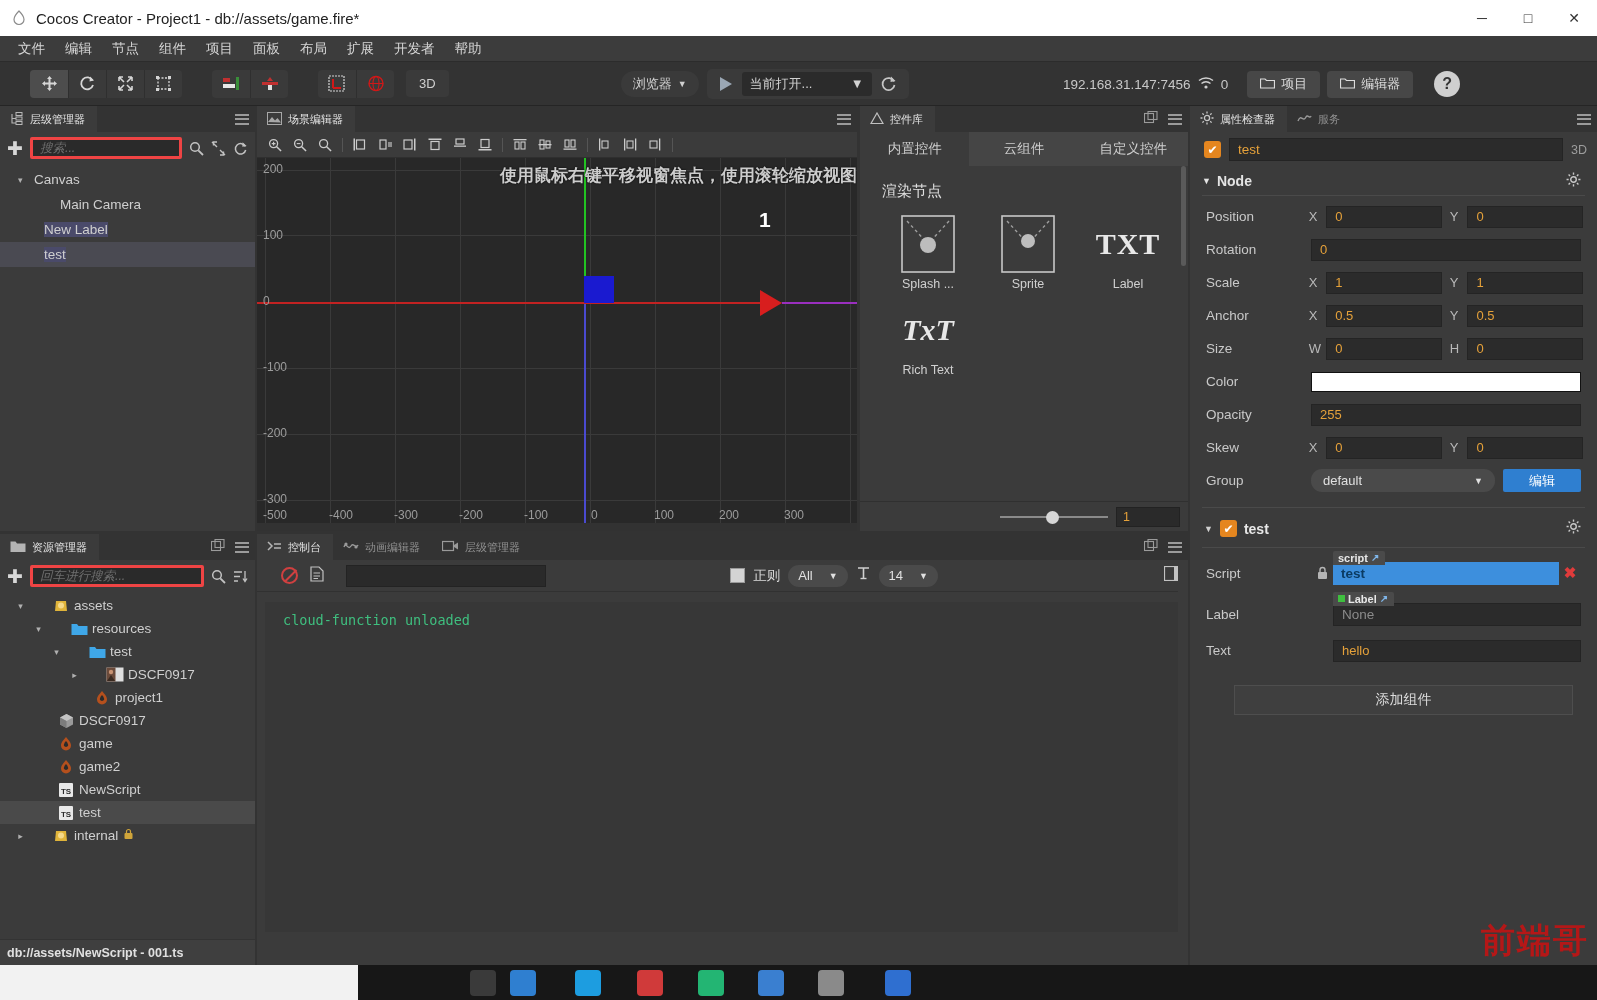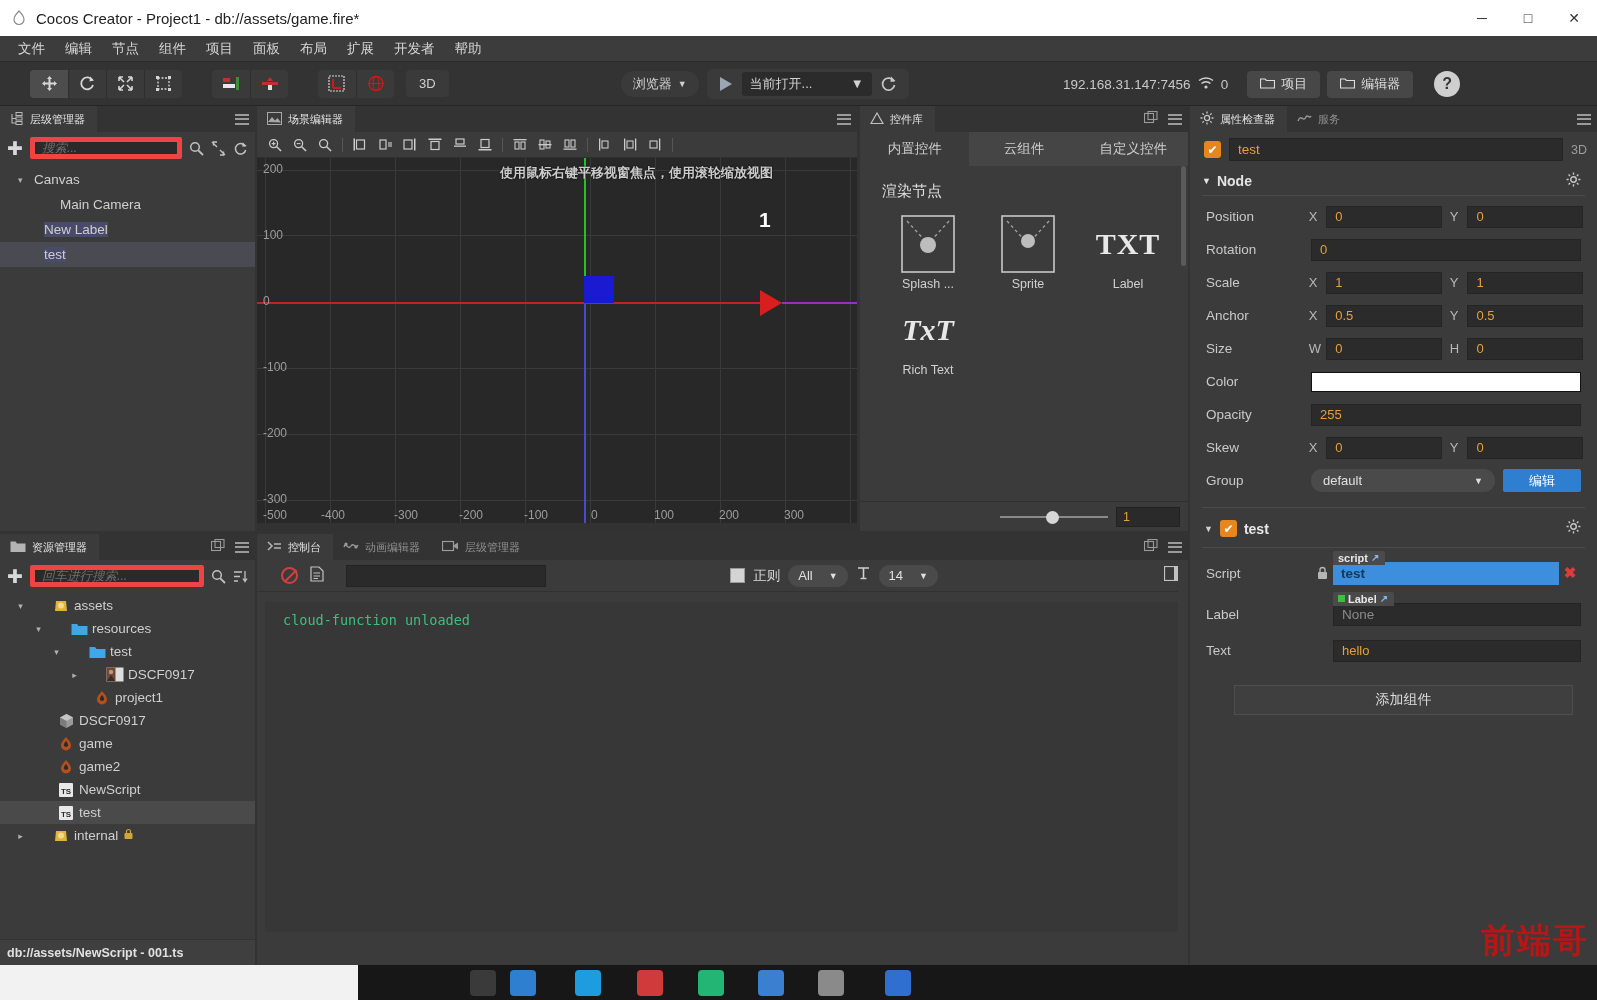--- a/index.html
+++ b/index.html
@@ -108,21 +108,21 @@
   }
 
   .hamburger { display: inline-flex; flex-direction: column; gap: 2.5px; }
   .hamburger i { display: block; width: 14px; height: 2px; background: #9b9b9b; }
 
   
   #hierarchy { left: 0; top: 0; width: 255px; height: 425px; }
   .h-toolbar { height: 32px; display: flex; align-items: center; padding: 0 7px; gap: 7px; }
   .plus-btn { color: #d8d8d8; font-size: 19px; line-height: 1; }
   .search-field {
-    flex: 1; height: 22px; background: #2a2a2a; border: 5px solid #ef4444; border-radius: 2px;
+    flex: 1; height: 22px; background: #2a2a2a; border: 3px solid #ef4444; border-radius: 2px;
     display: flex; align-items: center; padding: 0 7px; color: #6e6e6e; font-size: 12.5px;
     font-style: italic;
   }
   .ic { color: #c2c2c2; font-size: 13px; display: flex; align-items: center; }
   .tree { padding-top: 3px; font-size: 13.5px; color: #cfcfcf; }
   .trow { height: 25px; display: flex; align-items: center; padding-left: 8px; white-space: nowrap; }
   .trow.selected { background: #4a4a52; }
   .trow .arrow { width: 14px; color: #b0b0b0; font-size: 9px; display: inline-block; }
   .trow .label { margin-left: 2px; }
   .trow .label.hl { background: #4a4a6a; }
@@ -140,21 +140,21 @@
     display: flex; flex-direction: column; align-items: center; justify-content: center; line-height: 11px; margin-top: 26px;
   }
   .scene-view { position: relative; height: 373px; background: #282828; overflow: hidden; }
   .grid-line { position: absolute; background: #3a3a3a; }
   .ruler-lbl { position: absolute; color: #9c9c9c; font-size: 12px; }
   .axis-y { position: absolute; width: 2px; background: #22c322; }
   .axis-x { position: absolute; height: 2px; background: #c22222; }
   .axis-x2 { position: absolute; height: 2px; background: #9a2fbf; }
   .axis-blue { position: absolute; width: 2px; background: #4a4ad0; }
   .hint {
-    position: absolute; color: #cccccc; font-size: 13px; font-weight: bold; white-space: nowrap;
+    position: absolute; color: #cccccc; font-size: 17px; font-weight: bold; white-space: nowrap;
     text-shadow: 0 0 2px #000;
   }
   .num1 { position: absolute; color: #ffffff; font-size: 21px; font-weight: bold; }
   .bluebox { position: absolute; background: #1a1ad0; }
   .gizmo-arrow {
     position: absolute; width: 0; height: 0; border-left: 22px solid #d81e1e;
     border-top: 13px solid transparent; border-bottom: 13px solid transparent;
   }
   .scene-scroll-h { position: absolute; left: 0; bottom: 0; height: 8px; width: 100%; background: #323232; }
 
@@ -662,21 +662,21 @@
         <div class="num1" style="left:502px;top:50px;">1</div>
 
         <div class="ruler-lbl" style="left:6px;top:4px;">200</div>
         <div class="ruler-lbl" style="left:6px;top:70px;">100</div>
         <div class="ruler-lbl" style="left:6px;top:136px;">0</div>
         <div class="ruler-lbl" style="left:6px;top:202px;">-100</div>
         <div class="ruler-lbl" style="left:6px;top:268px;">-200</div>
         <div class="ruler-lbl" style="left:6px;top:334px;">-300</div>
 
         <div class="ruler-lbl" style="left:6px;top:350px;">-500</div>
-        <div class="ruler-lbl" style="left:64px;top:350px;">-400</div>
+        <div class="ruler-lbl" style="left:72px;top:350px;">-400</div>
         <div class="ruler-lbl" style="left:137px;top:350px;">-300</div>
         <div class="ruler-lbl" style="left:202px;top:350px;">-200</div>
         <div class="ruler-lbl" style="left:267px;top:350px;">-100</div>
         <div class="ruler-lbl" style="left:334px;top:350px;">0</div>
         <div class="ruler-lbl" style="left:397px;top:350px;">100</div>
         <div class="ruler-lbl" style="left:462px;top:350px;">200</div>
         <div class="ruler-lbl" style="left:527px;top:350px;">300</div>
       </div>
       <div class="scene-scroll-h"></div>
     </div>

